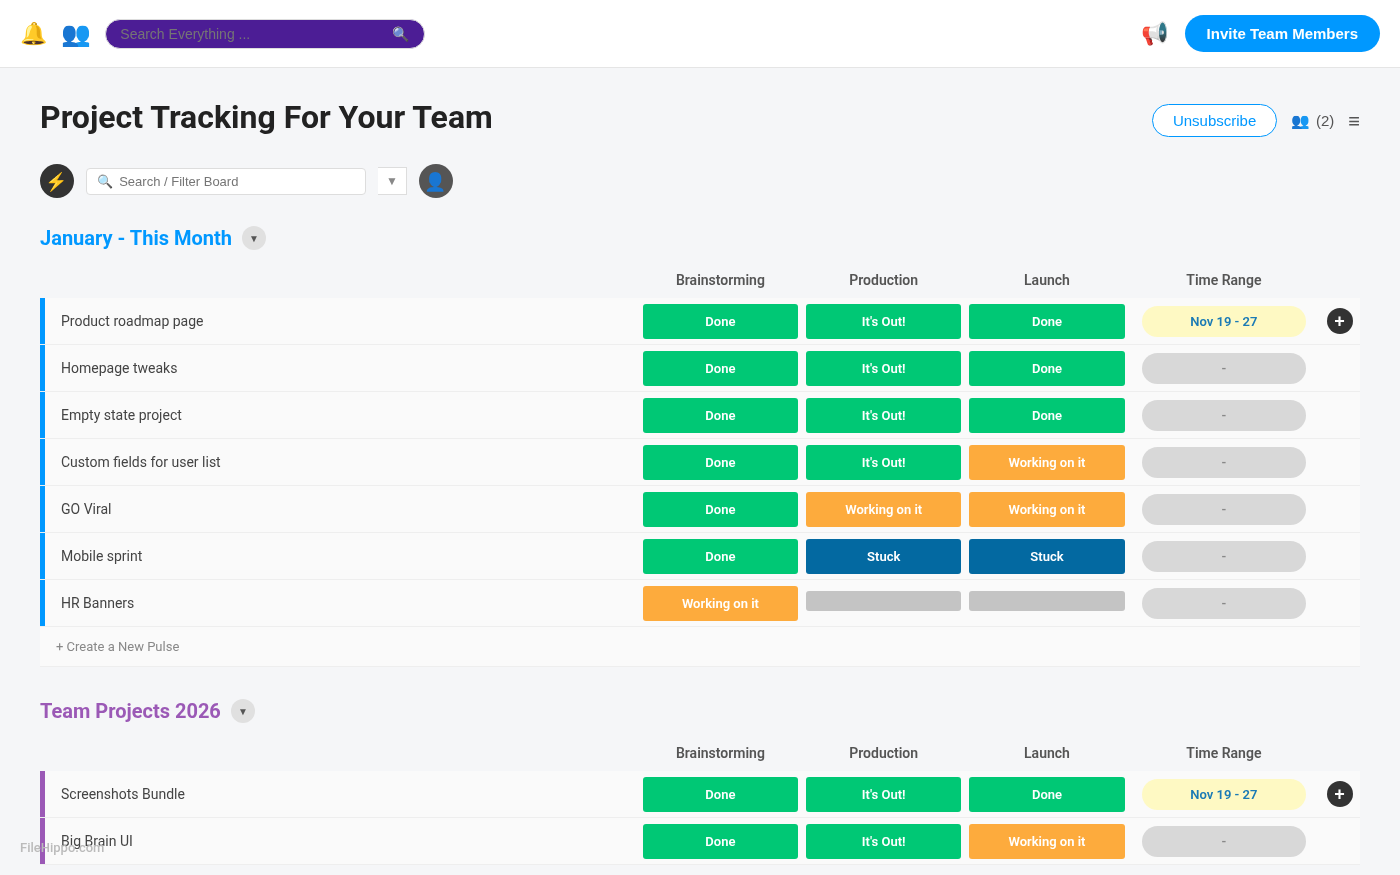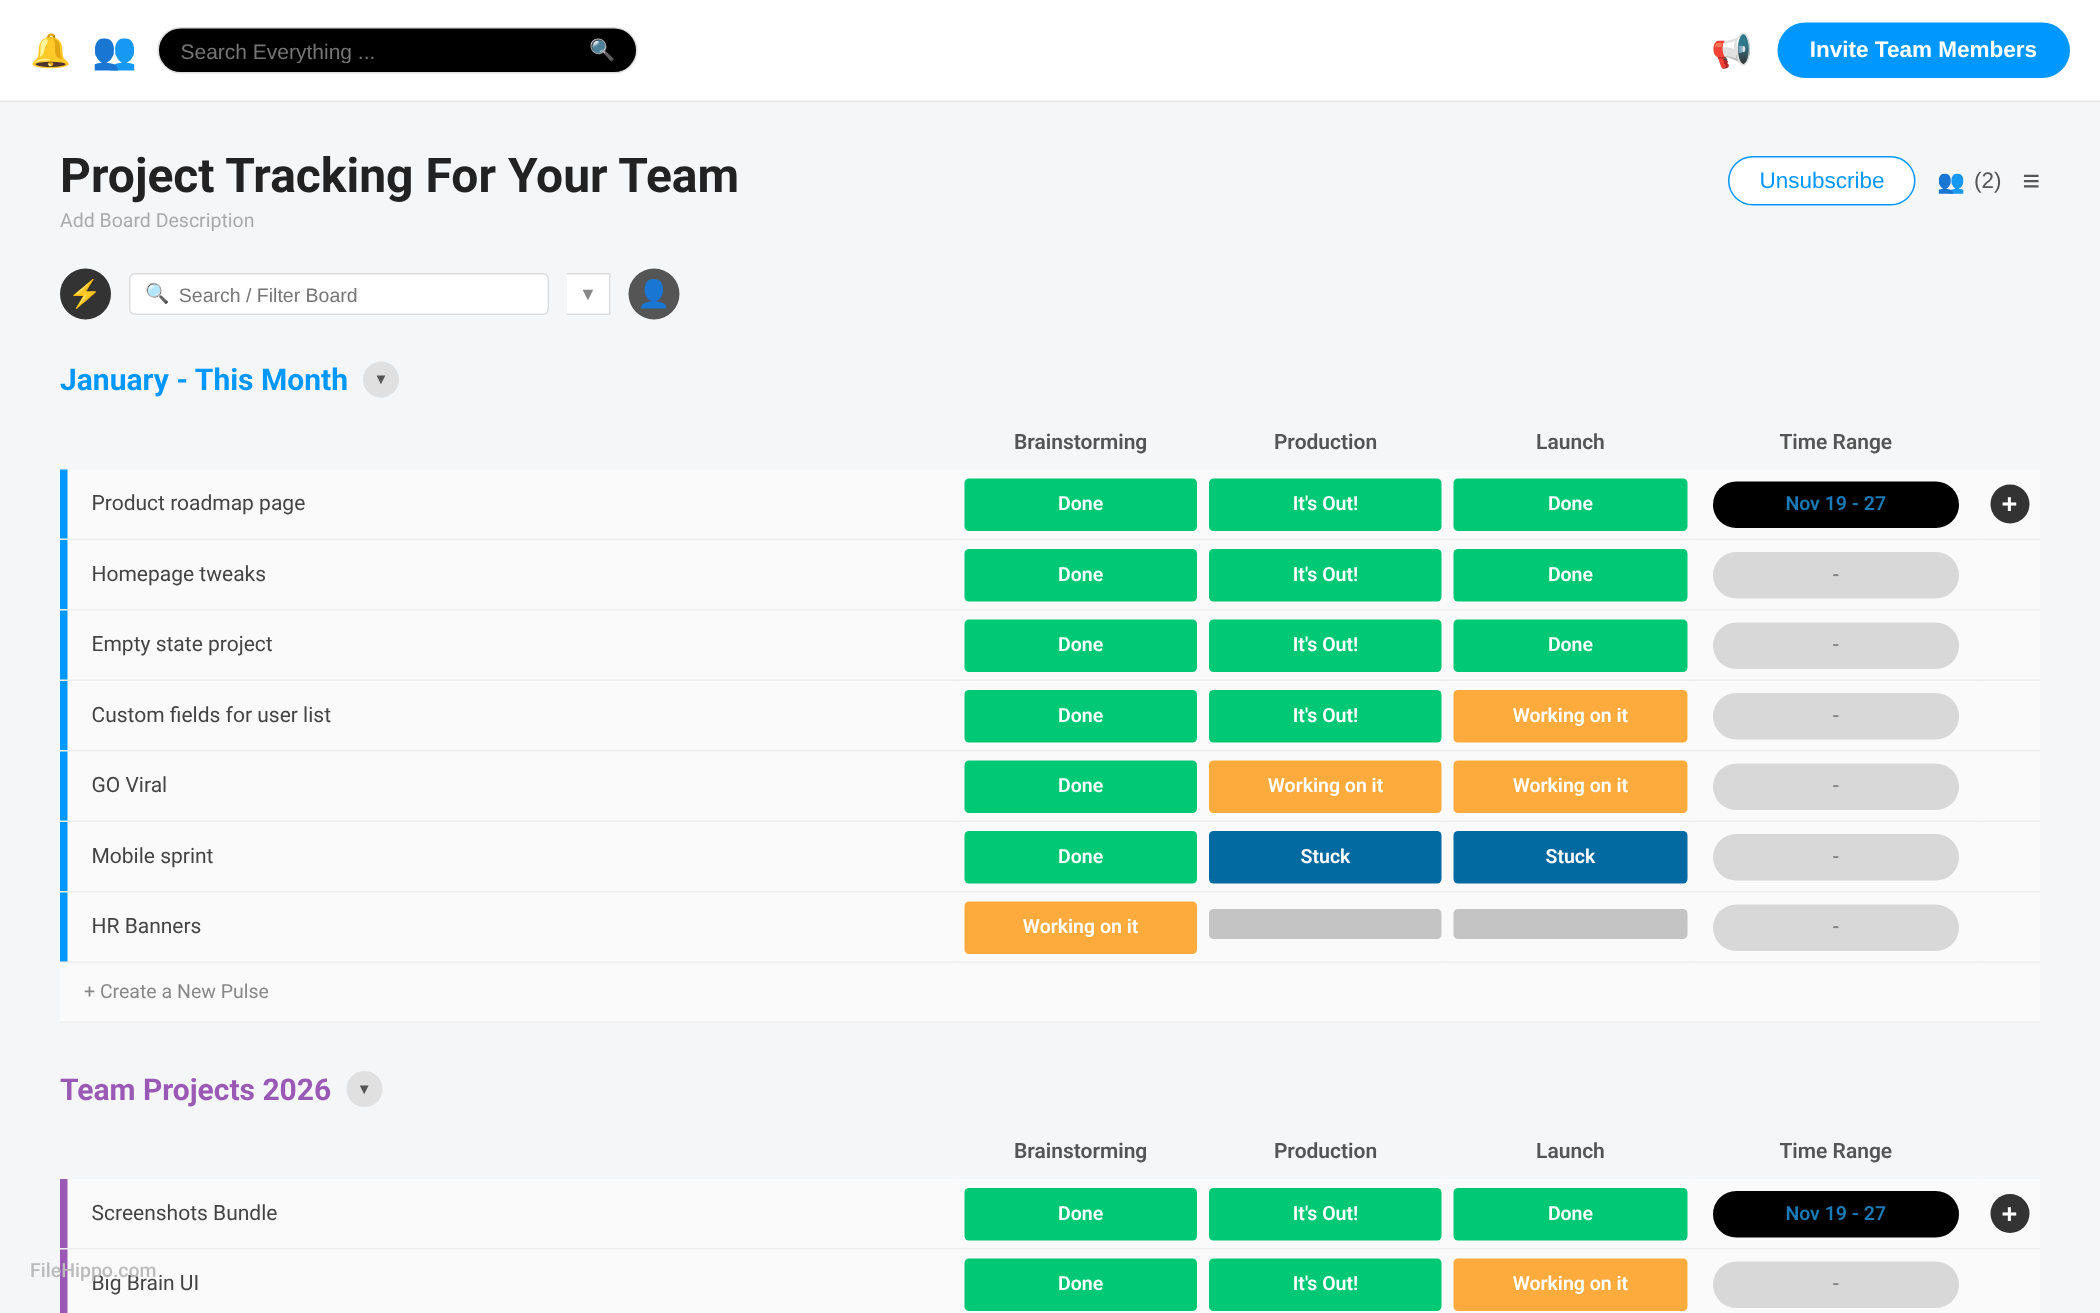--- a/index.html
+++ b/index.html
@@ -16,21 +16,21 @@
       position: sticky;
       top: 0;
       z-index: 100;
     }
     .nav-left { display: flex; align-items: center; gap: 14px; }
     .bell-icon { font-size: 22px; color: #555; cursor: pointer; }
     .team-icon { font-size: 24px; color: #555; cursor: pointer; }
     .search-box {
       display: flex;
       align-items: center;
-      background: #000000;
+      background: #4c1d95;
       border-radius: 20px;
       padding: 6px 14px;
       width: 320px;
       border: 1px solid #ddd;
     }
     .search-box input {
       background: none;
       border: none;
       outline: none;
       font-size: 14px;
@@ -238,21 +238,21 @@
     .time-range-cell { text-align: center; padding: 4px; }
     .time-range-badge {
       display: inline-block;
       width: 90%;
       padding: 8px 6px;
       border-radius: 20px;
       font-size: 13px;
       font-weight: 600;
       text-align: center;
     }
-    .time-range-filled { background: #000000; color: #1a7ab5; }
+    .time-range-filled { background: #fef9c3; color: #1a7ab5; }
     .time-range-empty { background: #d8d8d8; color: #888; }
 
     .plus-cell { text-align: center; padding: 4px; }
     .plus-btn {
       background: #333;
       color: #fff;
       border: none;
       border-radius: 50%;
       width: 26px;
       height: 26px;
@@ -303,21 +303,20 @@
     <span class="megaphone-icon">📢</span>
     <button class="invite-btn">Invite Team Members</button>
   </div>
 </nav>
 
 <div class="main-content">
 
   <div class="page-header-row">
     <div class="page-header">
       <h1 class="page-title">Project Tracking For Your Team</h1>
-      <p class="page-subtitle">Add Board Description</p>
     </div>
     <div class="header-actions">
       <button class="unsubscribe-btn">Unsubscribe</button>
       <button class="members-btn">
         <span>👥</span>
         <span>(2)</span>
       </button>
       <span class="hamburger-icon">≡</span>
     </div>
   </div>

